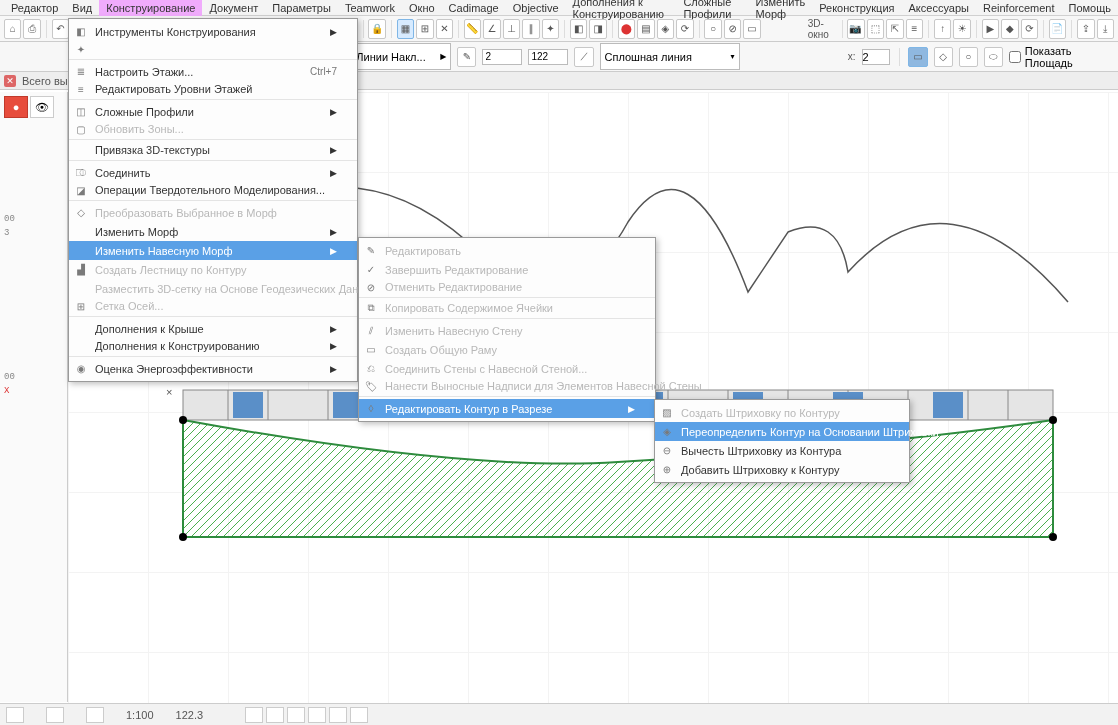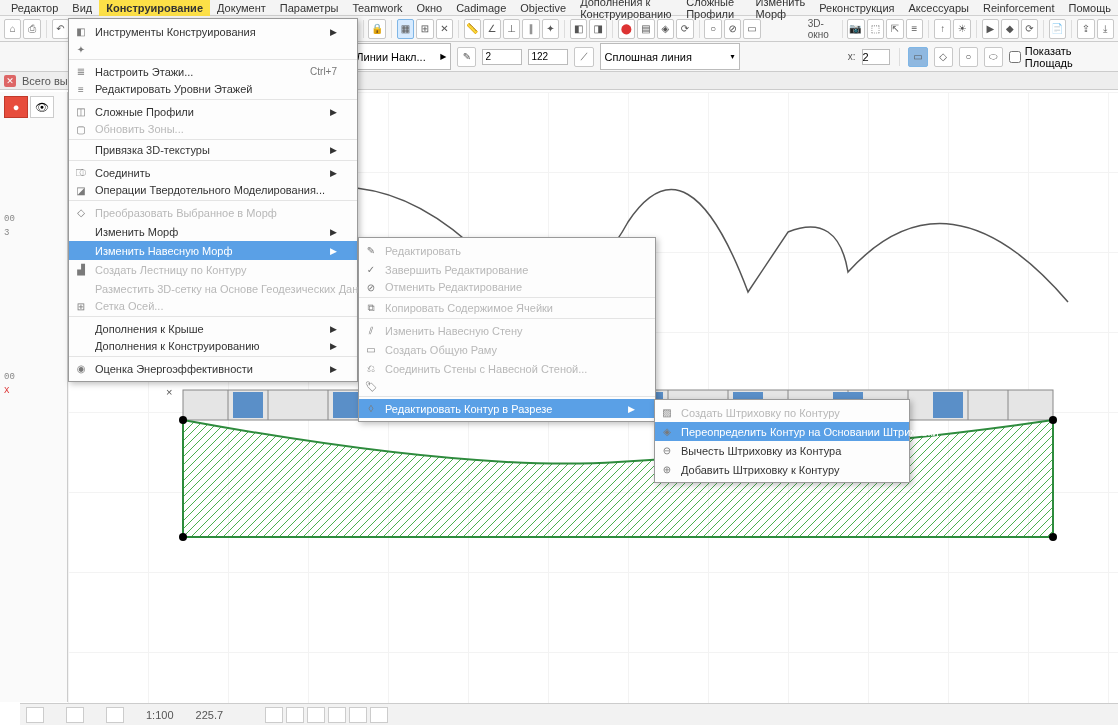--- a/index.html
+++ b/index.html
@@ -1,21 +1,21 @@
 <!DOCTYPE html>
 <html><head>
 <meta charset="utf-8">
 <style>
 * { box-sizing: border-box; margin: 0; padding: 0; font-family: "Segoe UI", Tahoma, sans-serif; font-size: 11px; }
 body { width: 1118px; height: 725px; background: #fff; overflow: hidden; position: relative; }
 
 
 .menubar { display: flex; align-items: center; height: 16px; background: #f4f4f4; border-bottom: 1px solid #d0d0d0; padding-left: 4px; gap: 0; }
 .menubar .menu-item { padding: 2px 7px; color: #333; cursor: default; }
-.menubar .menu-item.active { background: #fde047; font-weight: bold; }
+.menubar .menu-item.active { background: #f0abfc; }
 
 
 .toolbar1 { display: flex; align-items: center; height: 26px; background: #f7f7f7; border-bottom: 1px solid #ccc; padding: 0 4px; gap: 2px; }
 .tbtn { width: 22px; height: 20px; background: #fff; border: 1px solid #c8c8c8; display: flex; align-items: center; justify-content: center; border-radius: 2px; font-size: 10px; color: #555; }
 .tbtn.toggled { background: #d7ebff; border-color: #7fb6e6; }
 .tsep { width: 1px; height: 18px; background: #ddd; margin: 0 3px; }
 
 
 .toolbar2 { display: flex; align-items: center; height: 30px; background: #f7f7f7; border-bottom: 1px solid #ccc; padding: 0 4px; gap: 6px; }
 .field { display: flex; align-items: center; gap: 3px; }
@@ -46,21 +46,21 @@
 .menu-row { display: flex; align-items: center; height: 19px; padding: 0 20px 0 26px; position: relative; color: #333; white-space: nowrap; }
 .menu-row.sep-after { border-bottom: 1px solid #e4e4e4; margin-bottom: 2px; padding-bottom: 2px; }
 .menu-row.highlight { background: #5aa0e6; color: #fff; }
 .menu-row.highlight2 { background: #5aa0e6; color: #fff; }
 .menu-row.disabled { color: #b8b8b8; }
 .menu-row .ic { position: absolute; left: 4px; width: 16px; height: 16px; display: flex; align-items: center; justify-content: center; font-size: 10px; color: #7a7a7a; }
 .menu-row .arrow { margin-left: auto; padding-left: 30px; font-size: 9px; color: inherit; }
 .menu-row .shortcut { margin-left: auto; padding-left: 30px; color: #777; font-size: 10px; }
 
 
-.statusbar { position:absolute; left:0; right:0; bottom:0; height:22px; background:#f2f2f2; border-top:1px solid #ccc; display:flex; align-items:center; padding:0 6px; gap:22px; font-size:10px; color:#555;margin-left:20px; }
+.statusbar { position:absolute; left:0; right:0; bottom:0; height:22px; background:#f2f2f2; border-top:1px solid #ccc; display:flex; align-items:center; padding:0 6px; gap:22px; font-size:10px; color:#555; }
 .statusbar .sbtn { width:18px; height:16px; border:1px solid #ccc; background:#fff; }
 </style>
 </head>
 <body>
 
 <div class="menubar">
   <span class="menu-item">Редактор</span>
   <span class="menu-item">Вид</span>
   <span class="menu-item active">Конструирование</span>
   <span class="menu-item">Документ</span>
@@ -332,20 +332,21 @@
   <div class="menu-row disabled">
       <span class="ic">▭</span>
       <span>Создать Общую Раму</span>
     </div>
   <div class="menu-row disabled">
       <span class="ic">⎌</span>
       <span>Соединить Стены с Навесной Стеной...</span>
     </div>
   <div class="menu-row disabled sep-after">
       <span class="ic">🏷</span>
+      <span>Нанести Выносные Надписи для Элементов Навесной Стены</span>
     </div>
   <div class="menu-row highlight">
       <span class="ic">◊</span>
       <span>Редактировать Контур в Разрезе</span>
       <span class="arrow">▶</span>
     </div>
 </div>
 
 <div class="menu-panel" style="left:654px; top:399px; width:256px;">
   <div class="menu-row disabled">
@@ -364,21 +365,21 @@
       <span class="ic">⊕</span>
       <span>Добавить Штриховку к Контуру</span>
     </div>
 </div>
 
 <div class="statusbar">
   <div class="sbtn"></div>
   <div class="sbtn"></div>
   <div class="sbtn"></div>
   <span>1:100</span>
-  <span>225.7</span>
+  <span>122.3</span>
   <div style="margin-left:20px; display:flex; gap:3px;">
     <div class="sbtn"></div>
     <div class="sbtn"></div>
     <div class="sbtn"></div>
     <div class="sbtn"></div>
     <div class="sbtn"></div>
     <div class="sbtn"></div>
   </div>
 </div>
 

